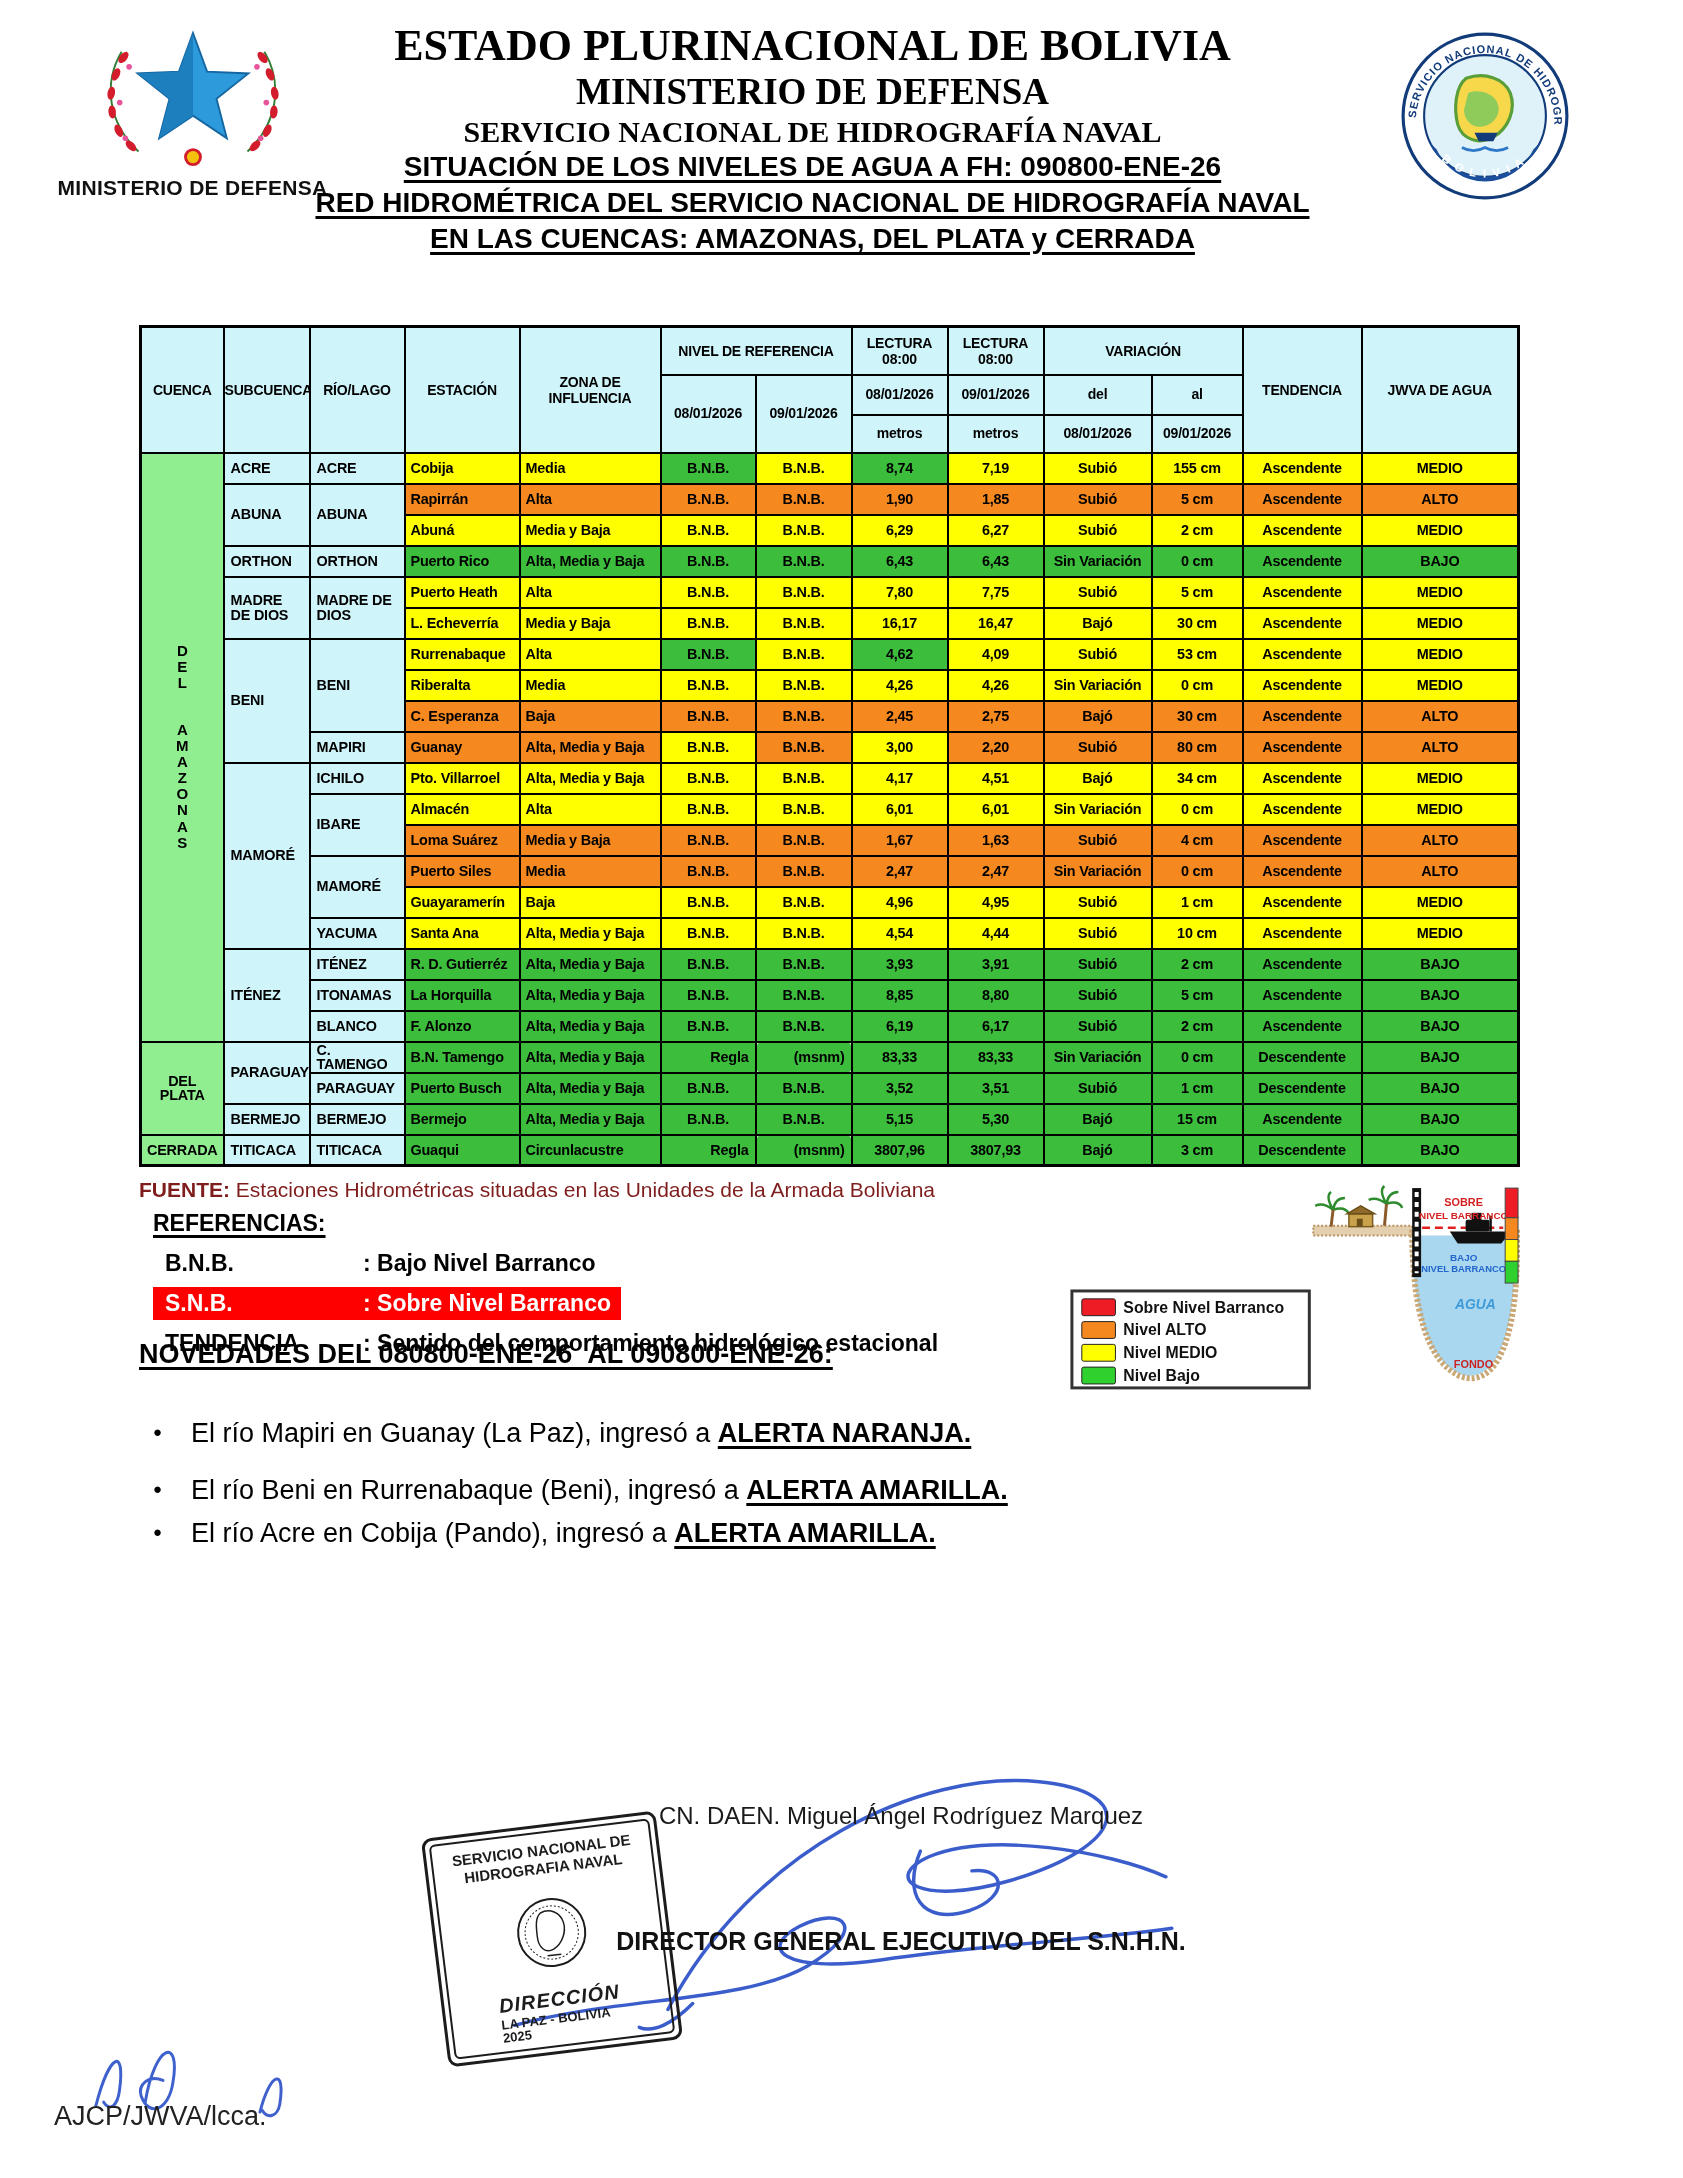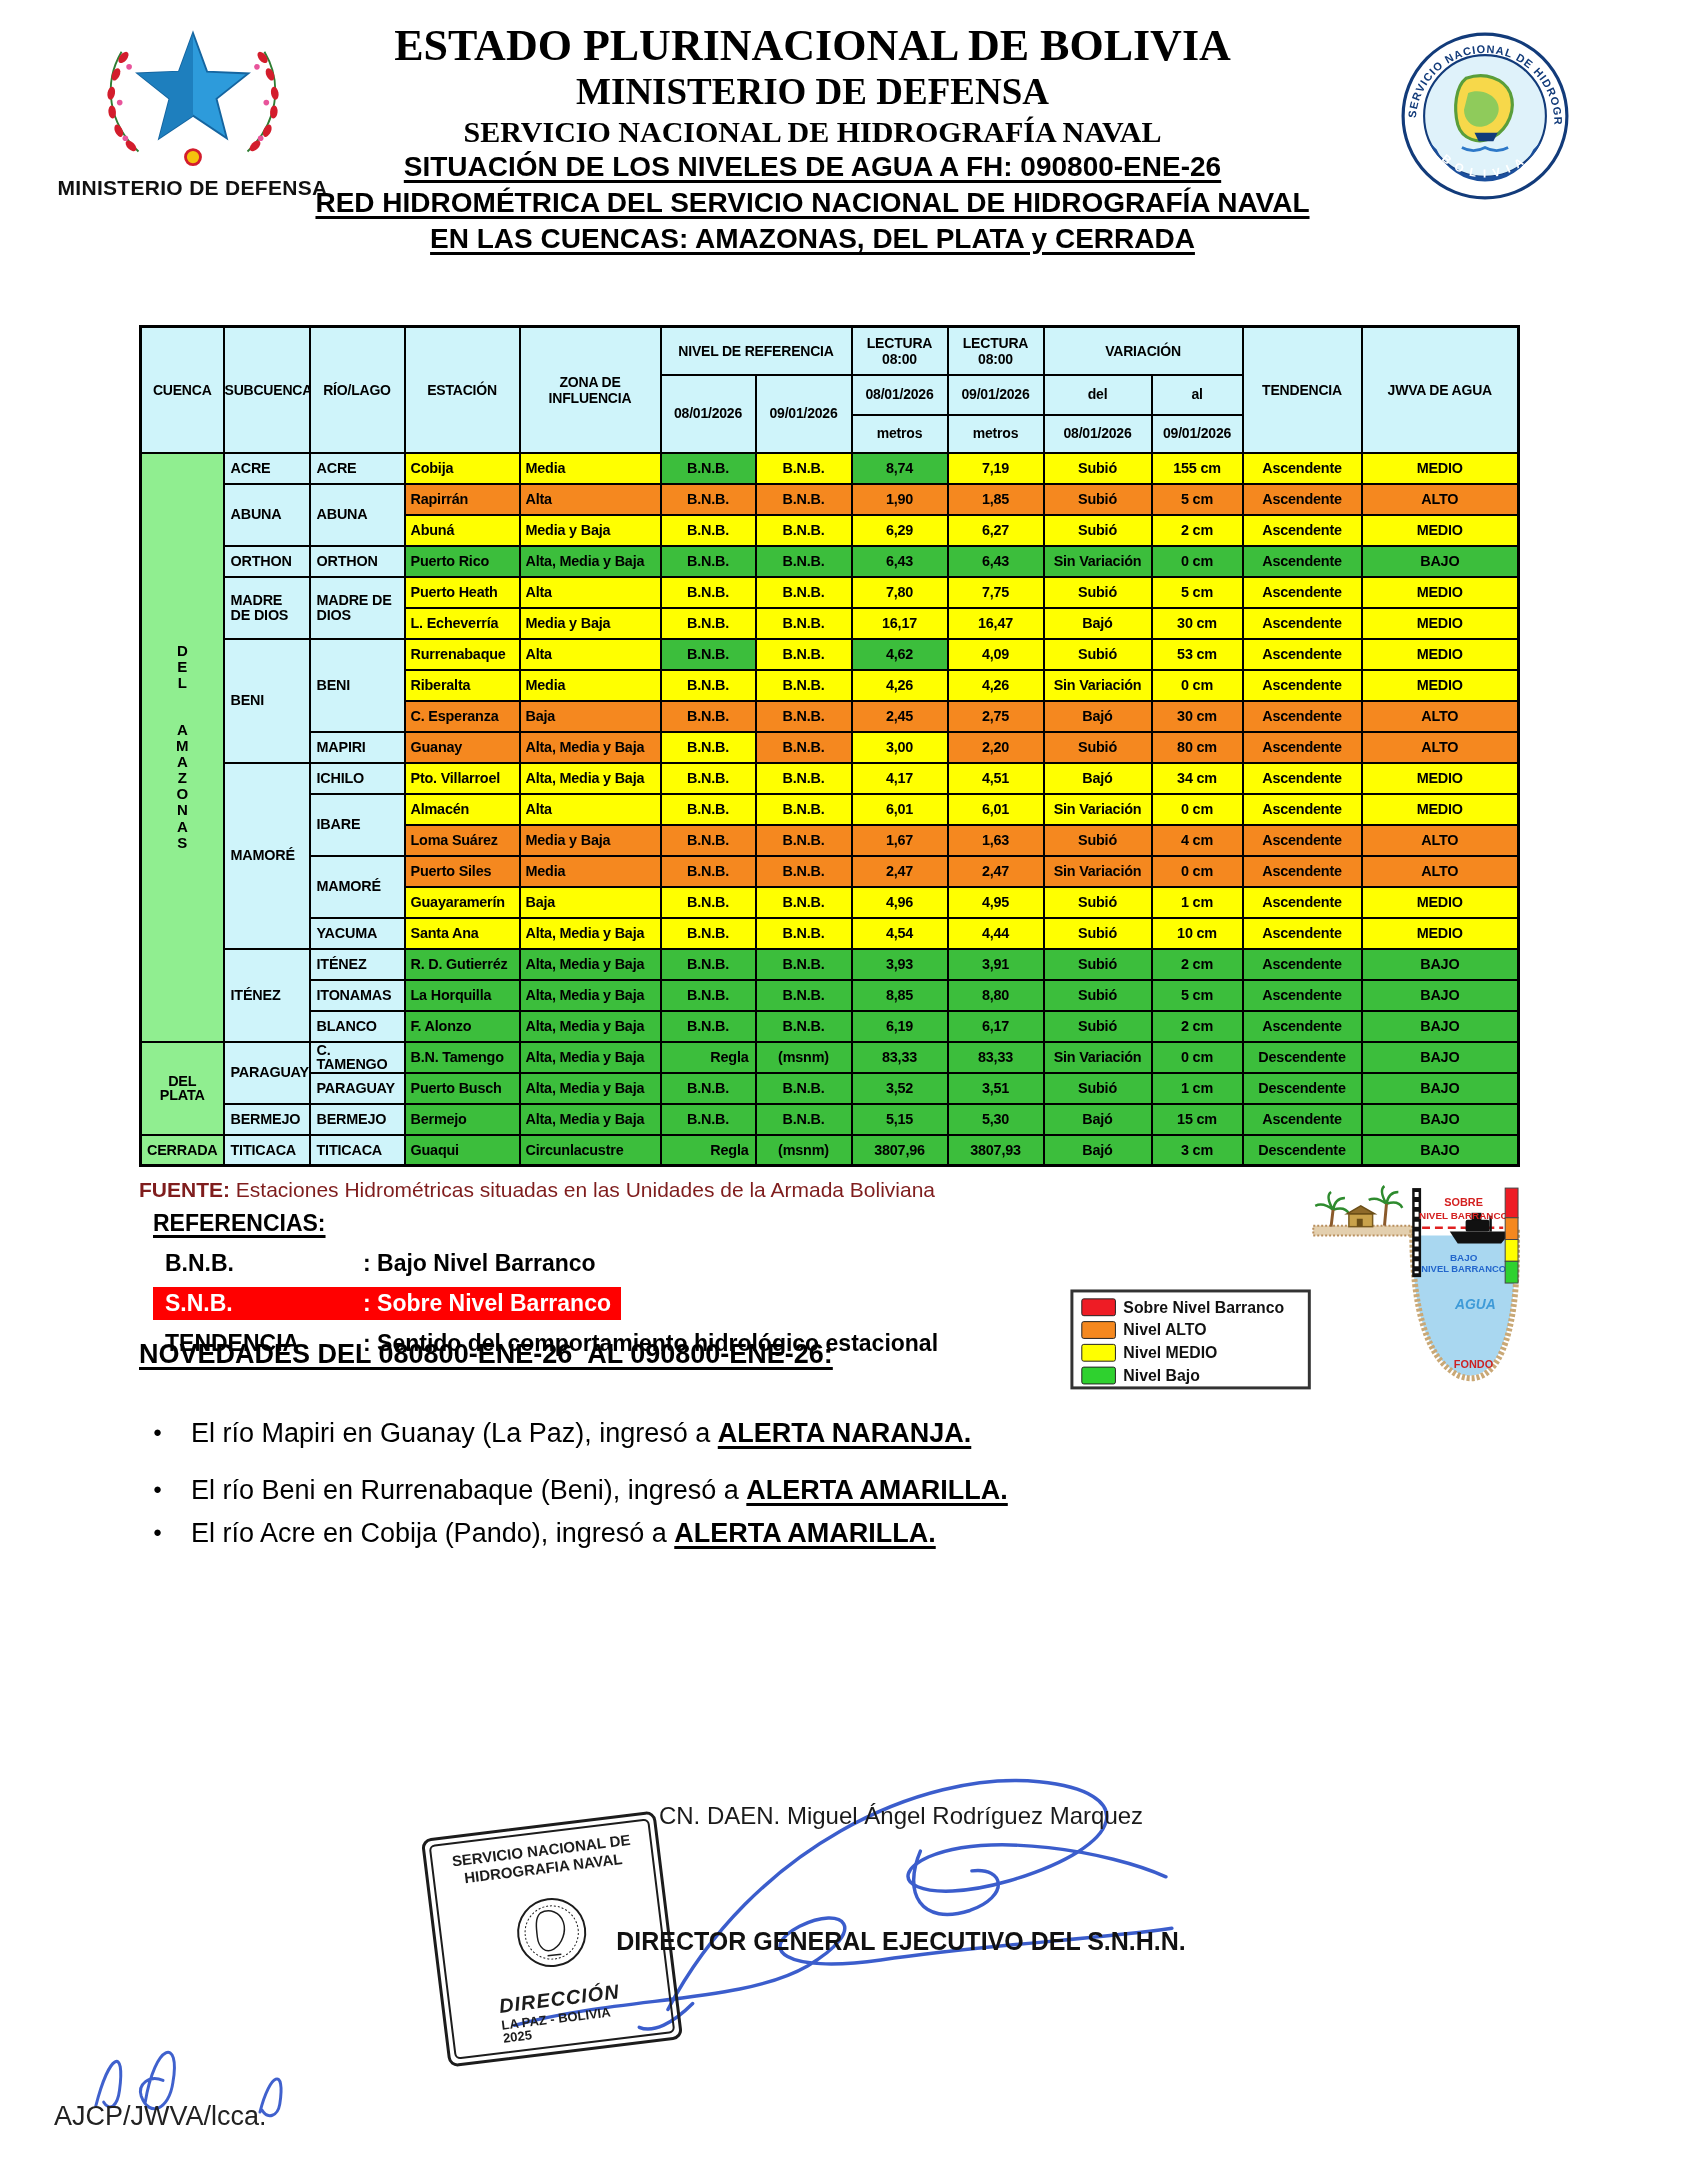--- a/index.html
+++ b/index.html
@@ -23,21 +23,21 @@
   table.levels { position:absolute; left:139px; top:325px; width:1378px; border-collapse:collapse; table-layout:fixed; border:3px solid #000; }
   table.levels th, table.levels td { border:2px solid #000; overflow:hidden; }
   table.levels th { background:#CFF4FA; font-size:14px; font-weight:bold; text-align:center; line-height:1.15; letter-spacing:-0.2px; }
   th.th-cuenca { background:#90EE90; }
   thead tr:nth-child(1) th { height:48px; }
   thead tr:nth-child(2) th { height:40px; }
   thead tr:nth-child(3) th { height:38px; }
   tbody td { height:31px; font-size:14.4px; font-weight:bold; text-align:center; line-height:1.02; padding:0 3px; letter-spacing:-0.2px; color:#000; }
   td.cell-left { text-align:left; padding:0 5px; }
   td.cell-right { text-align:right; padding:0 6px; }
-  td.cell-lft2 { text-align:center; padding:0 6px; }
+  td.cell-lft2 { text-align:right; padding:0 6px;border-radius:6px; }
   td.cuenca-cell { background:#90EE90; }
   td.group-cell { background:#CFF4FA; text-align:left; padding:0 6px; }
   .vstack { display:flex; flex-direction:column; align-items:center; line-height:1.08; font-size:15px; }
   .vgap { height:30px; }
 
   
   .fuente { position:absolute; left:139px; top:1178px; font-size:21px; color:#7f1d1d; }
   .fuente b { font-weight:bold; }
   .refs { position:absolute; left:153px; top:1210px; font-size:23px; color:#000; }
   .refs-title { font-weight:bold; text-decoration:underline; text-decoration-thickness:2.5px; text-underline-offset:4px; margin-bottom:10px; }

